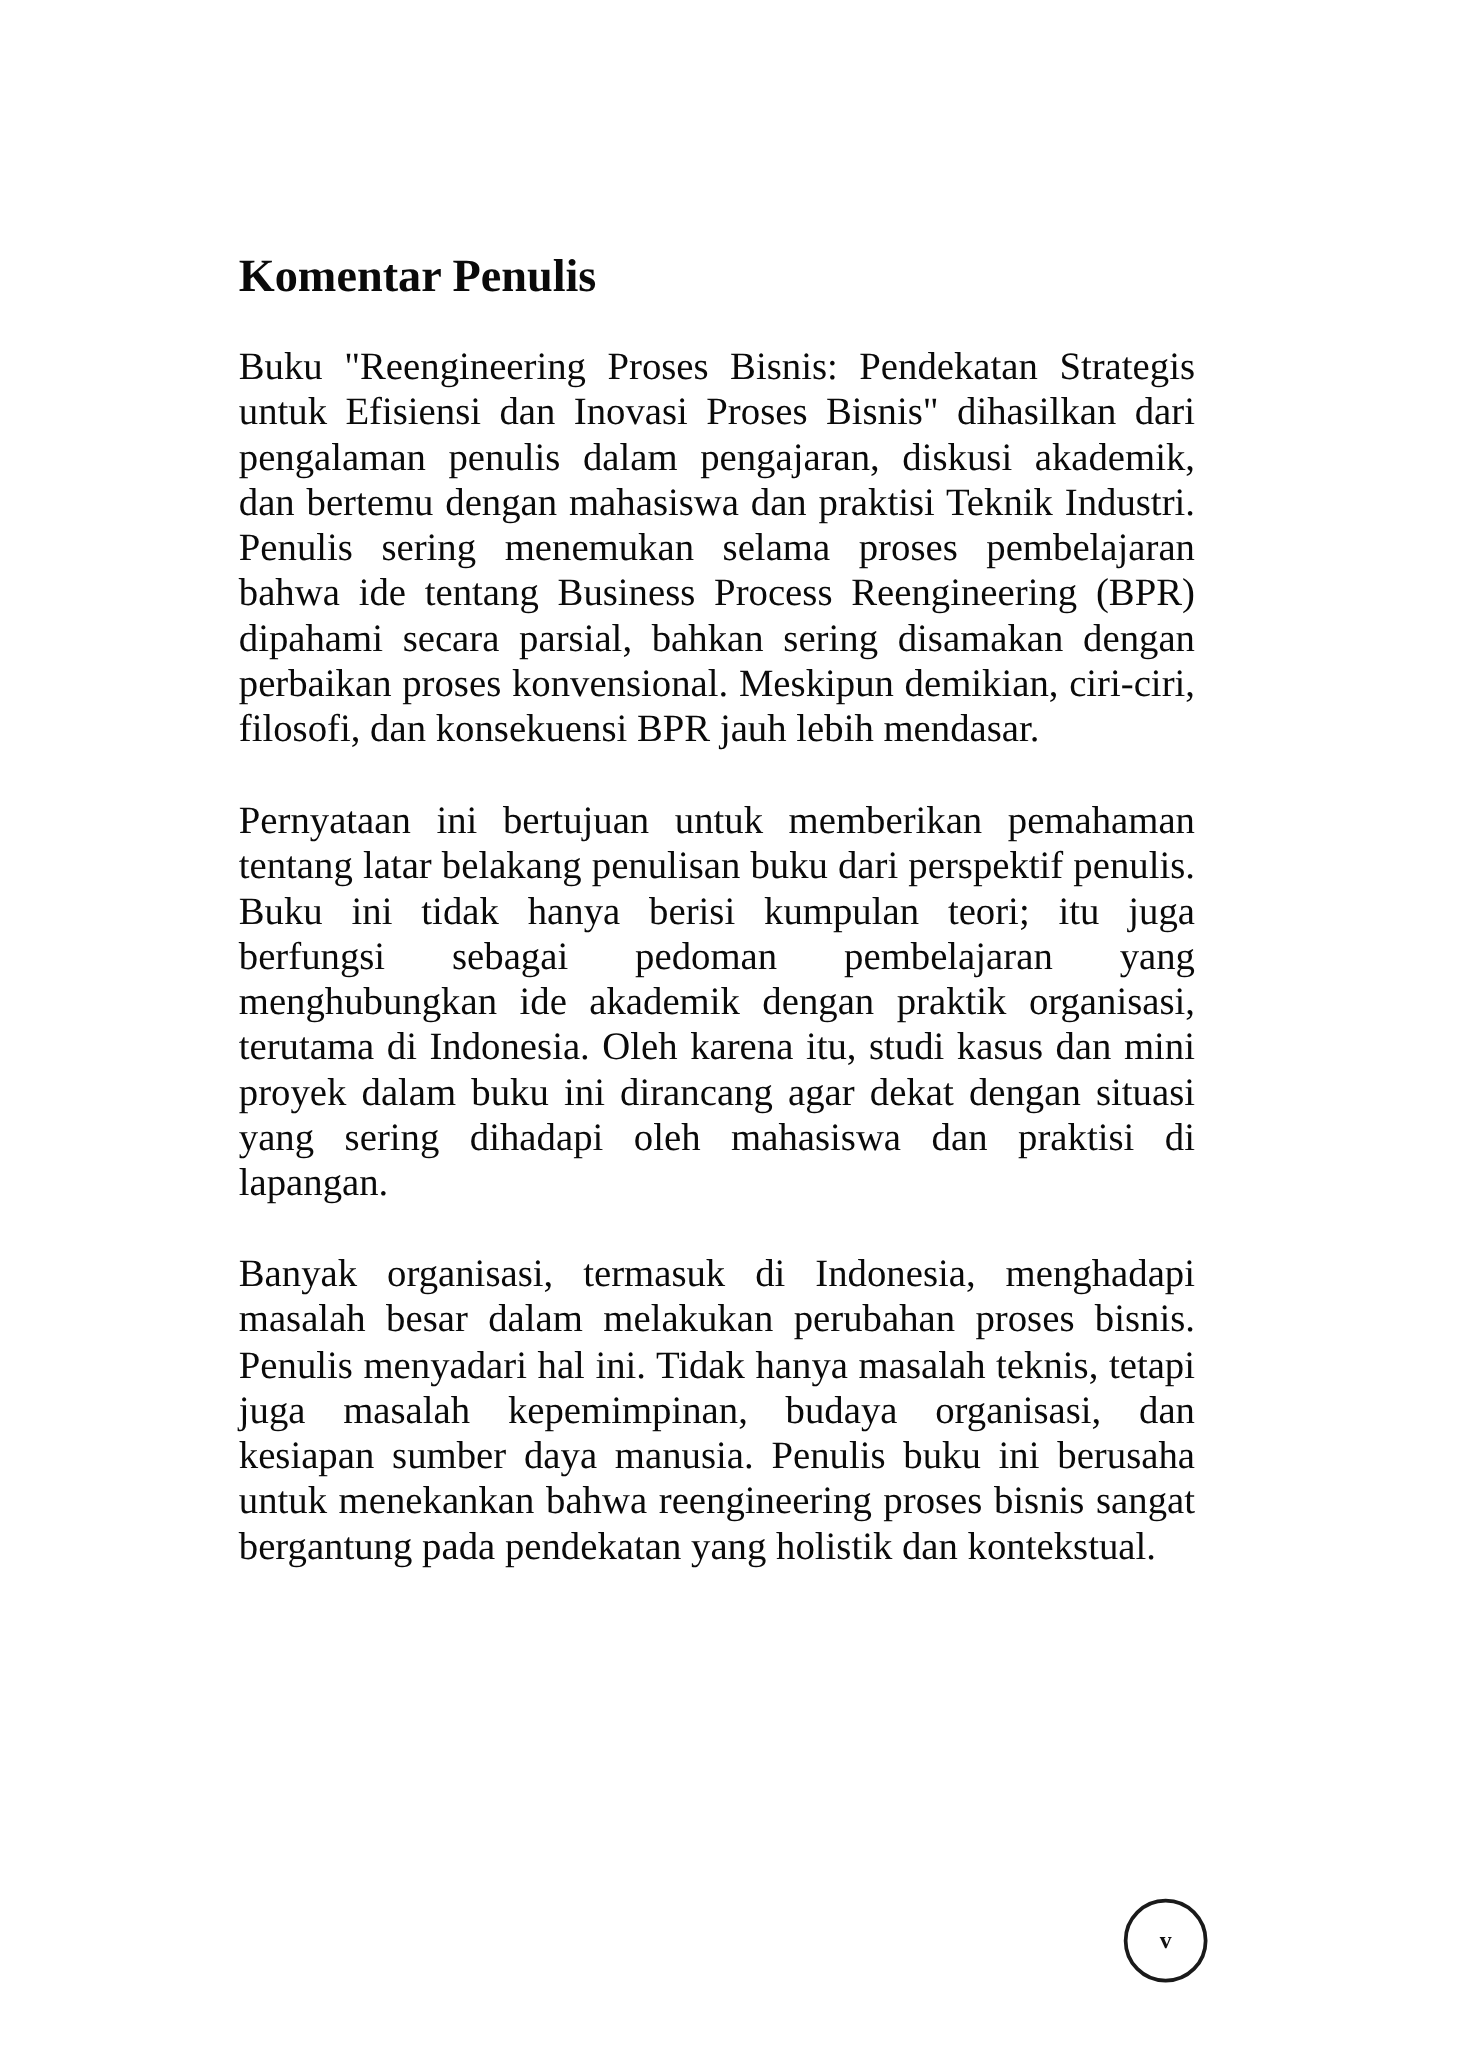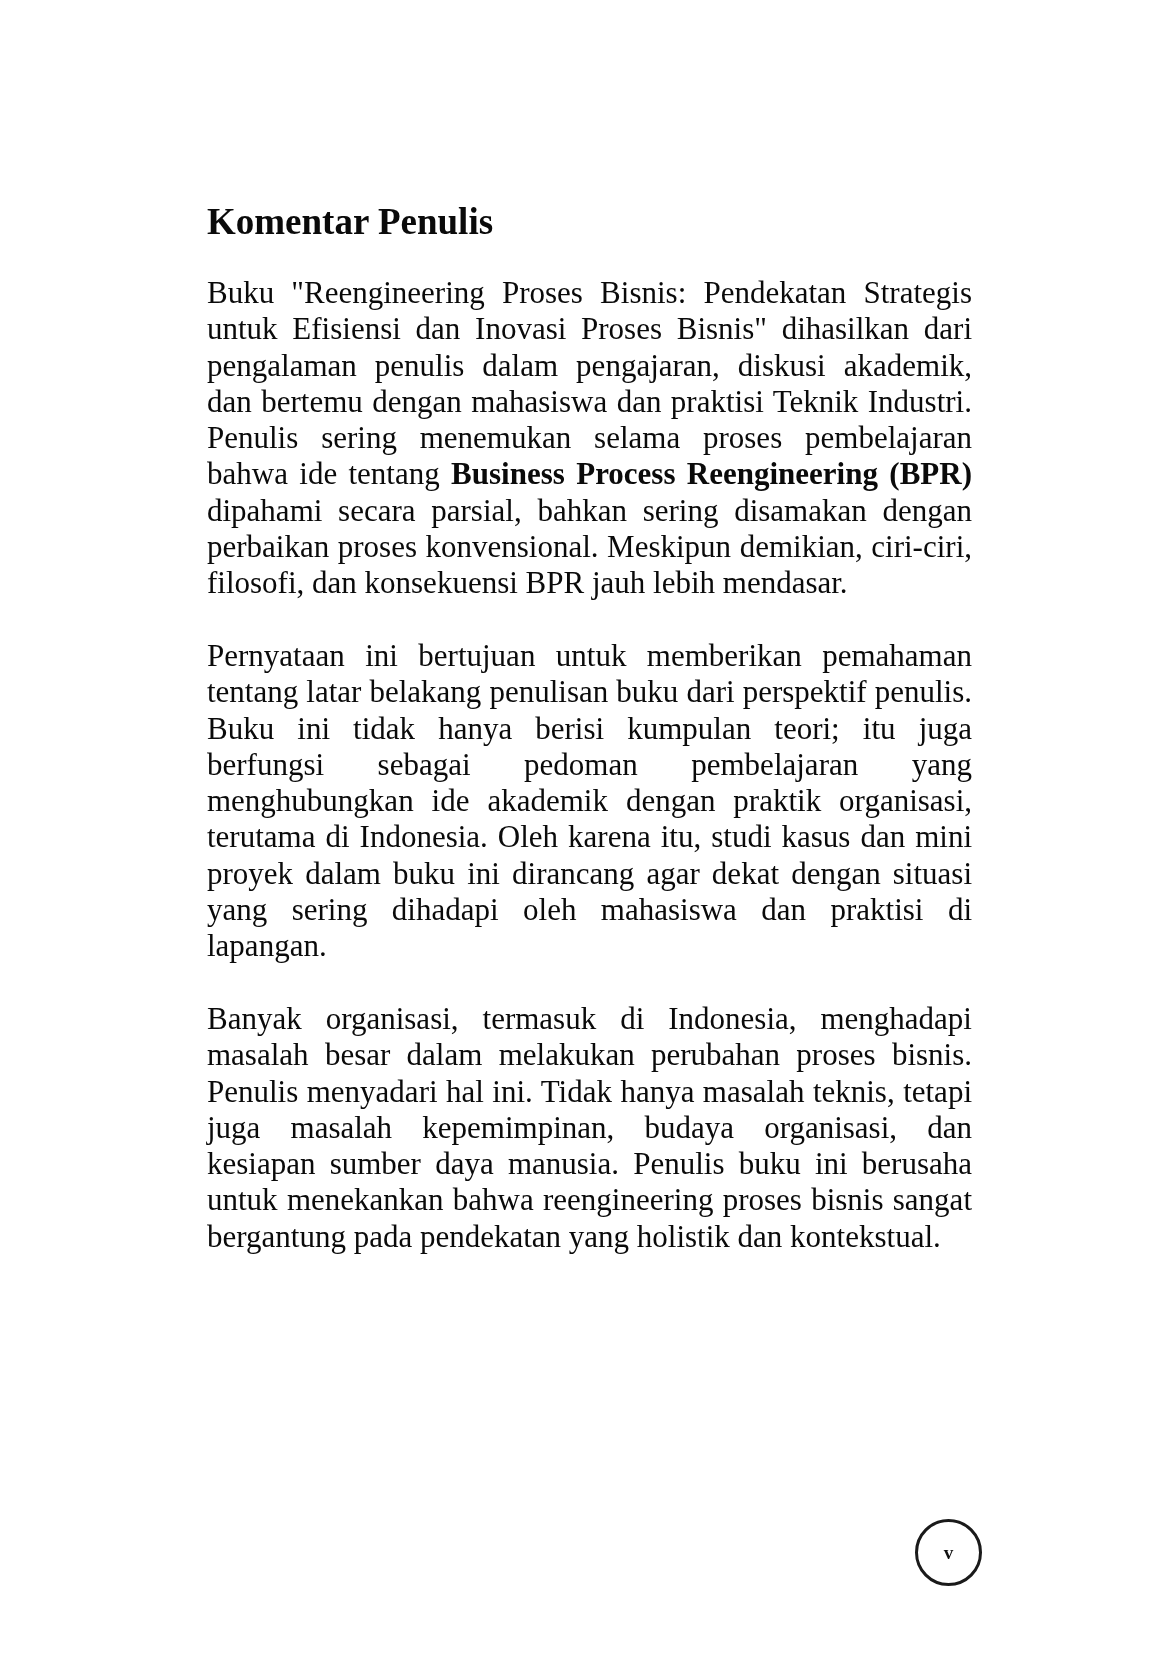--- a/index.html
+++ b/index.html
@@ -10,21 +10,21 @@
     body {
       width: 1166px;
       height: 1654px;
       position: relative;
       overflow: hidden;
       font-family: "Liberation Serif", "DejaVu Serif", serif;
       color: #0a0a0a;
     }
     .page {
       position: absolute;
-      left: 16px;
+      left: 0;
       top: 0;
       width: 921px;
       height: 1654px;
       background: #ffffff;
     }
     .content {
       position: absolute;
       left: 191px;
       top: 198px;
       width: 765px;
@@ -44,21 +44,21 @@
       text-align-last: left;
       hyphens: none;
     }
     .para + .para {
       margin-top: 36.3px;
     }
     .p1 {
       margin-top: 29px;
     }
     .bold {
-      font-weight: bold;
+      font-weight: normal;
     }
     .page-number {
       position: absolute;
       left: 899px;
       top: 1519px;
       width: 61px;
       height: 61px;
       border: 3px solid #1a1a1a;
       border-radius: 50%;
       display: flex;

